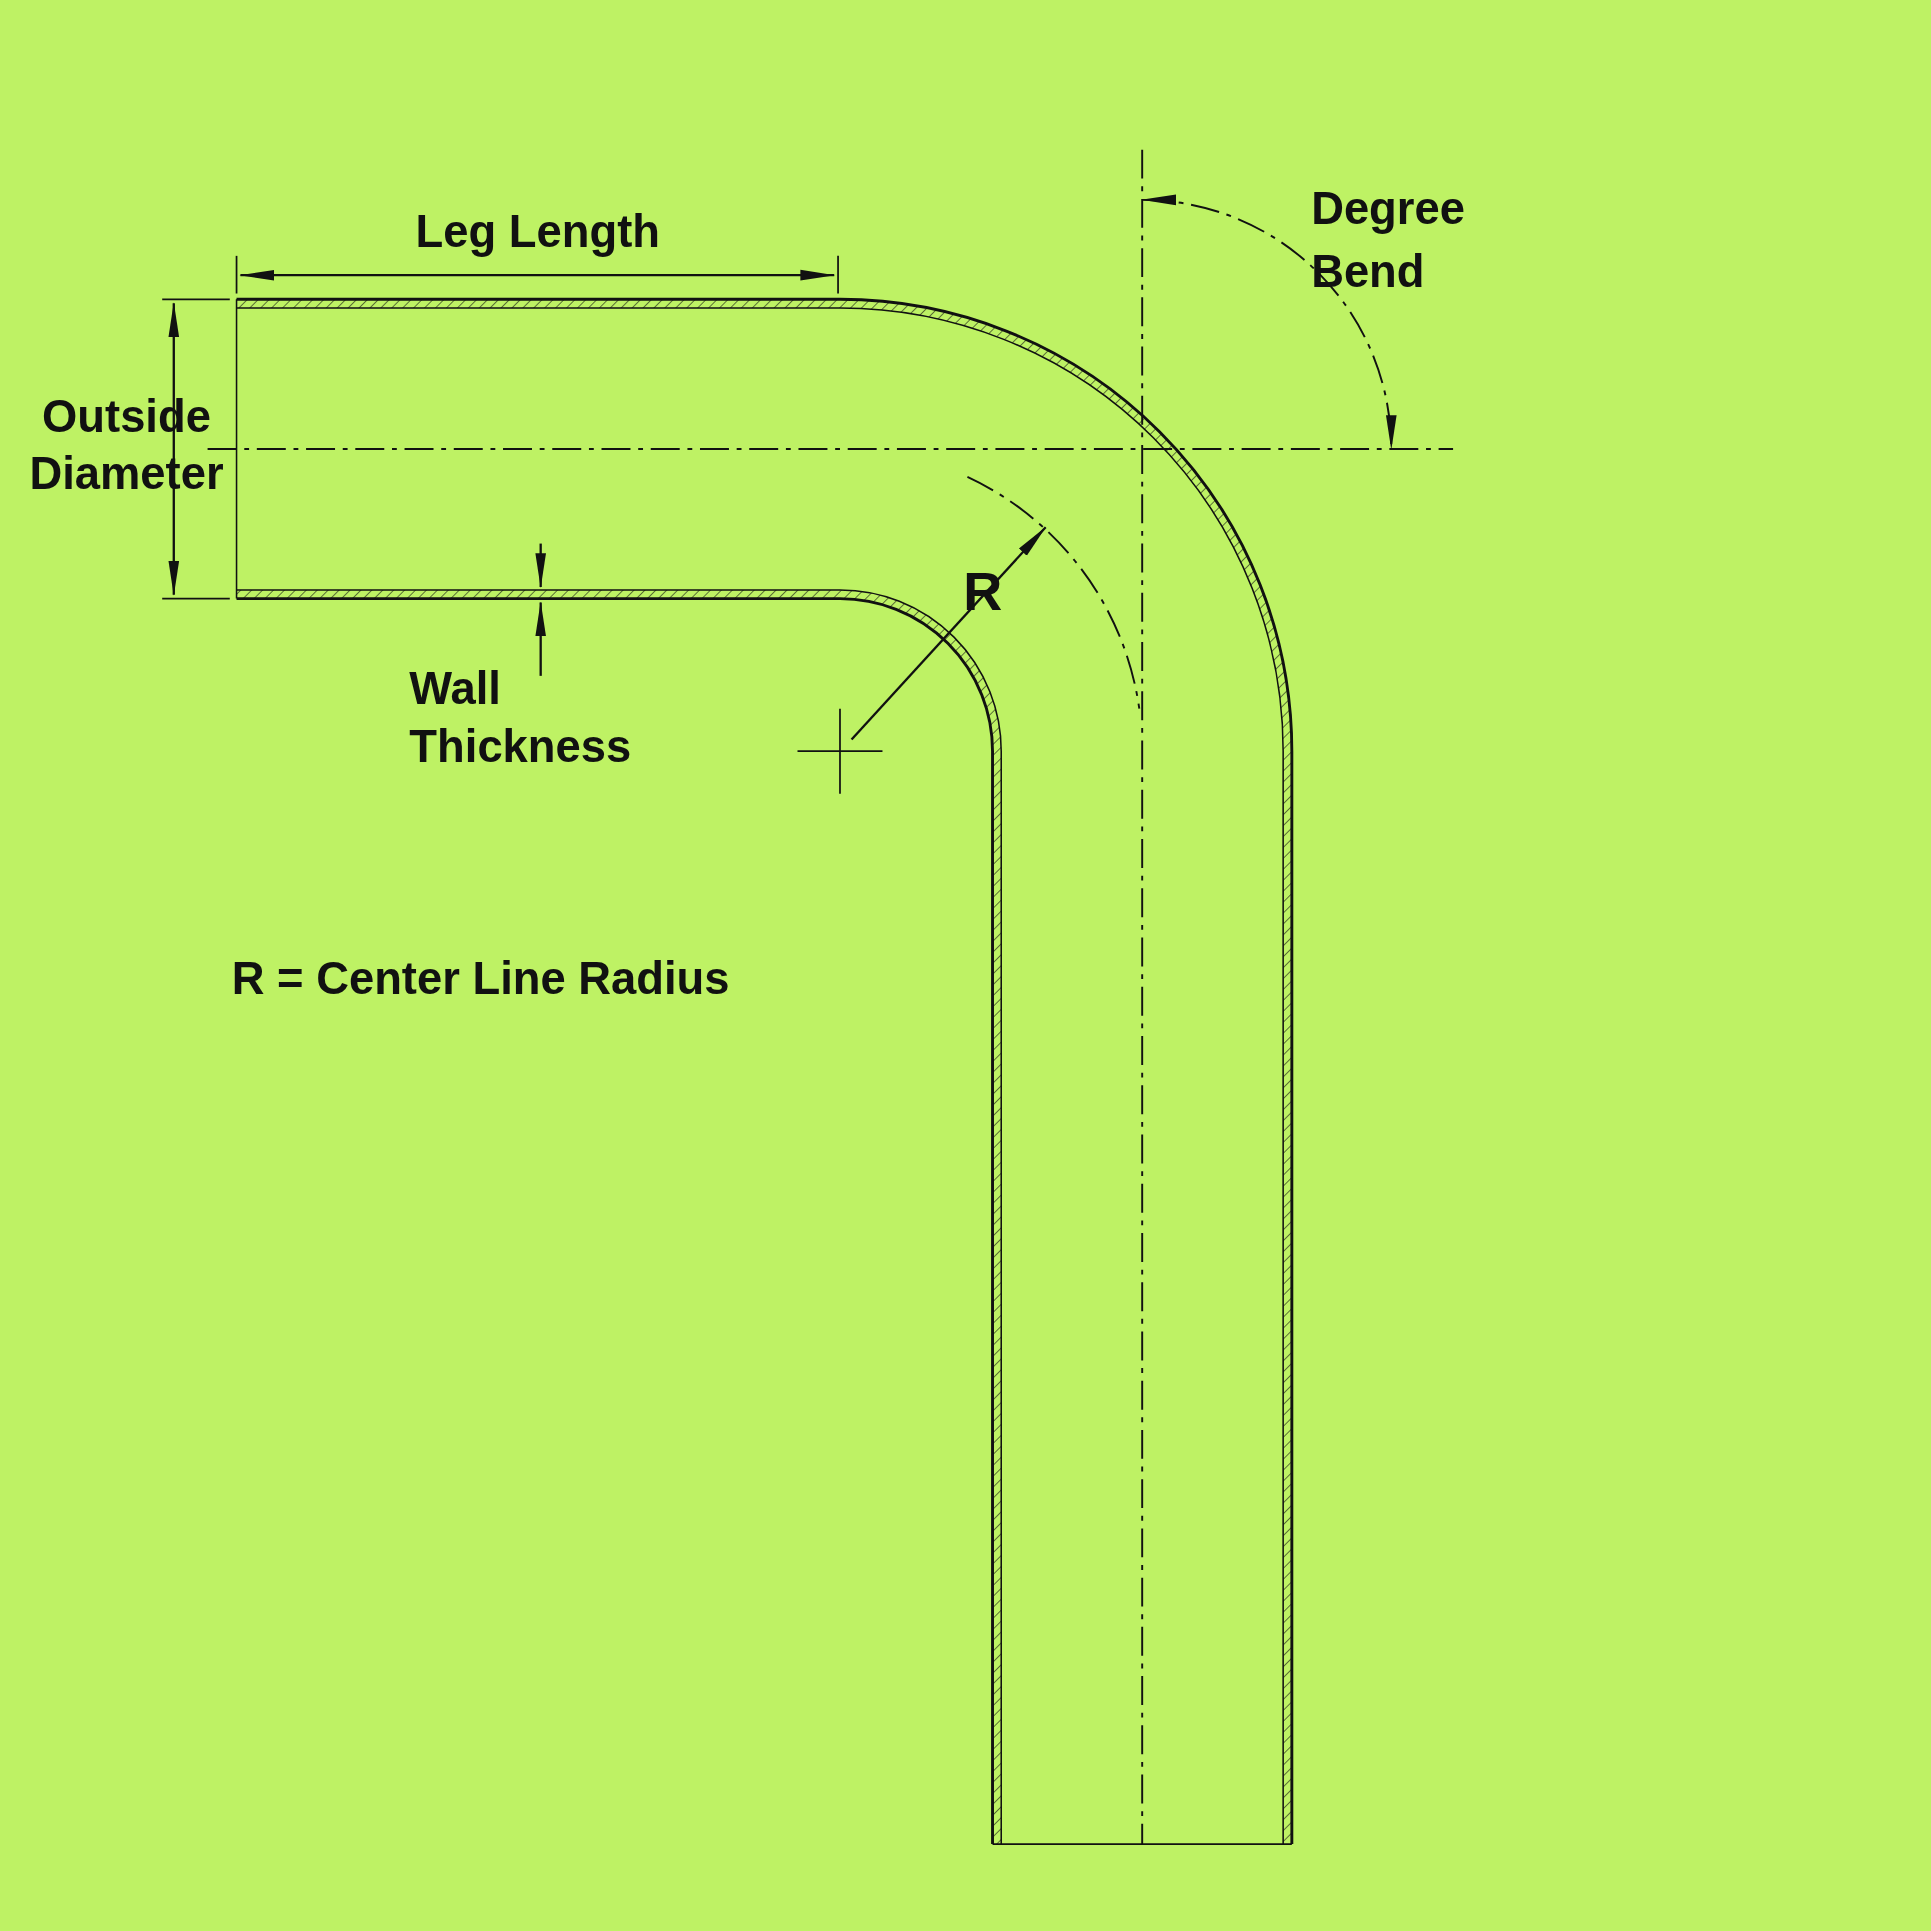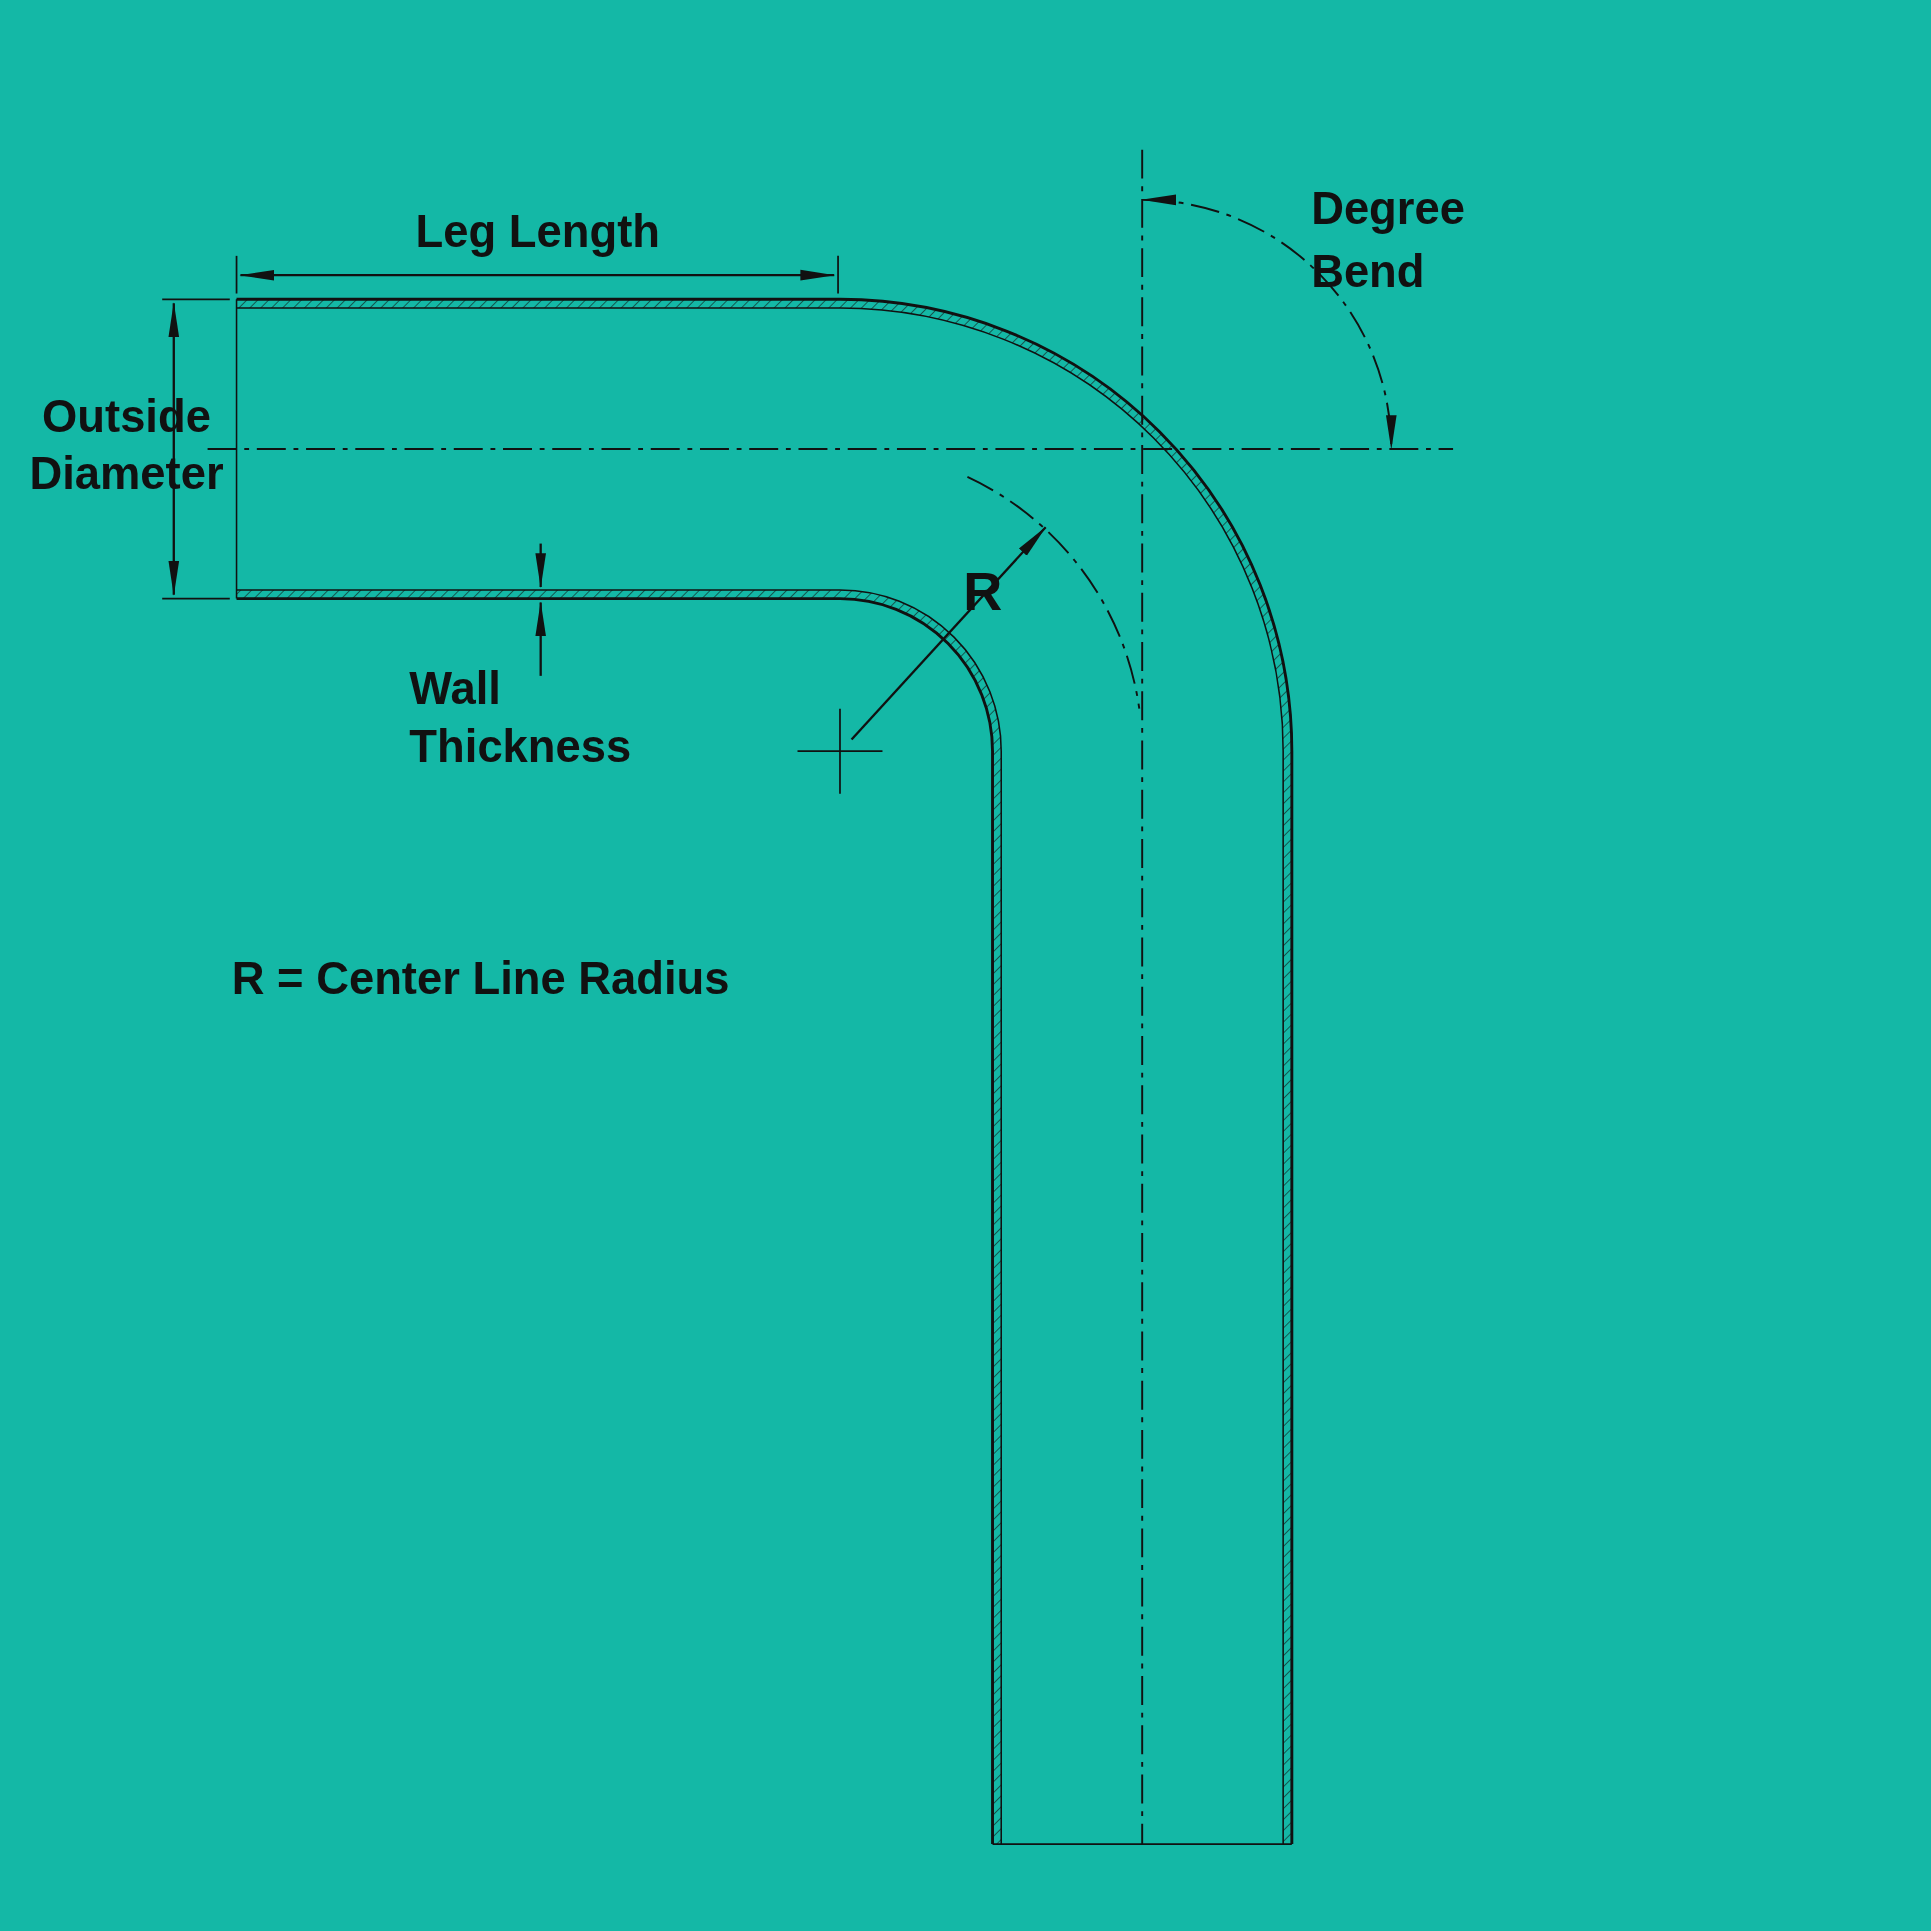--- a/index.html
+++ b/index.html
@@ -1,16 +1,16 @@
 <!DOCTYPE html>
 <html><head>
 <meta charset="utf-8">
 <style>
   html, body { margin: 0; padding: 0; background: #ffffff; }
-  .stage { width: 1931px; height: 1931px; position: relative; background: #14b8a6; }
+  .stage { width: 1931px; height: 1931px; position: relative; background: #bef264; }
   svg { display: block; }
   .lbl {
     font-family: "Liberation Sans", "DejaVu Sans", sans-serif;
     font-weight: 600;
     font-size: 47px;
     fill: #111111;
   }
   .lbl-bold {
     font-family: "Liberation Sans", "DejaVu Sans", sans-serif;
     font-weight: 700;

